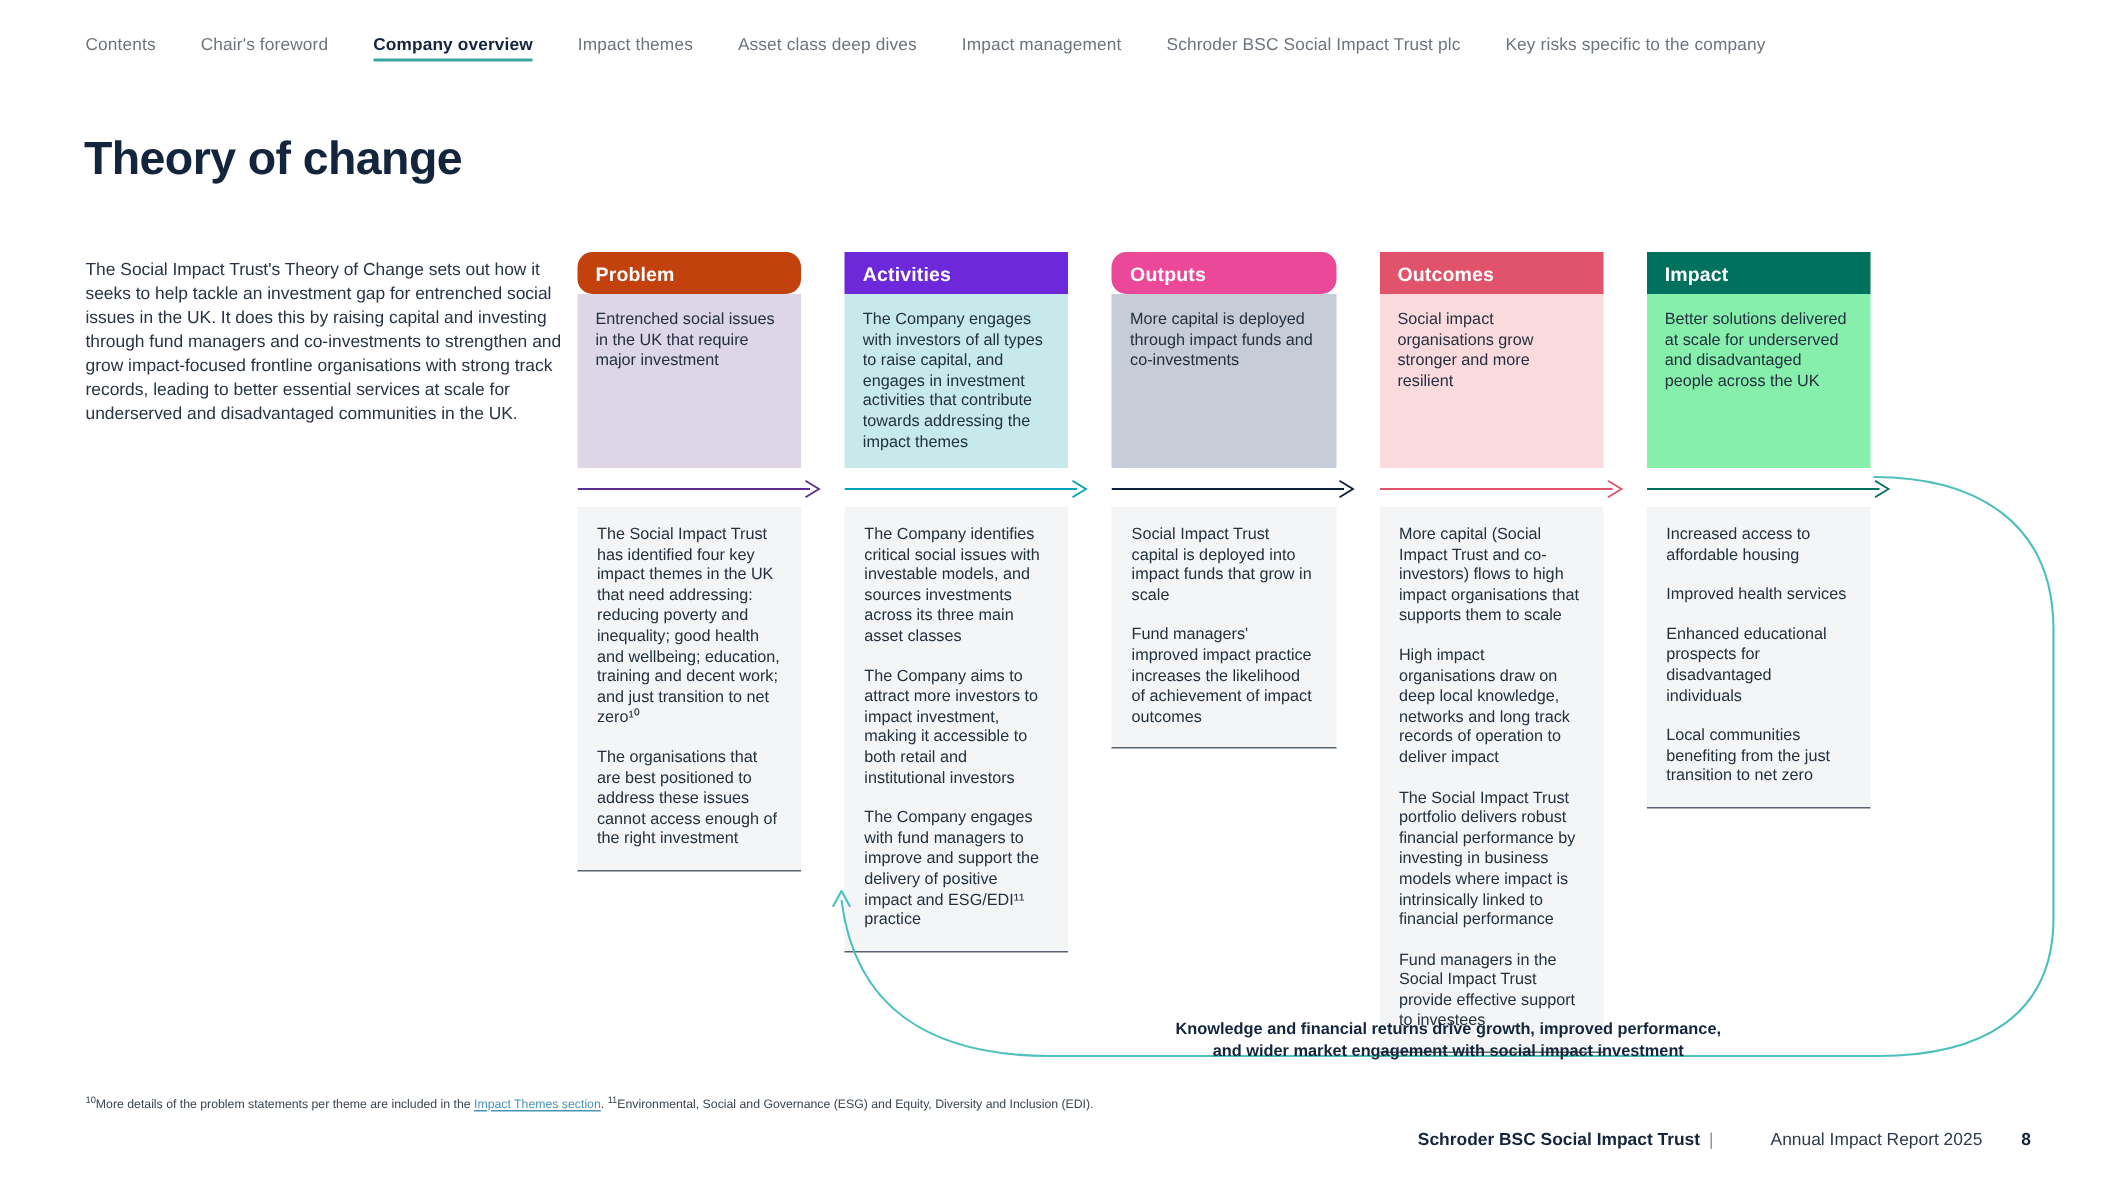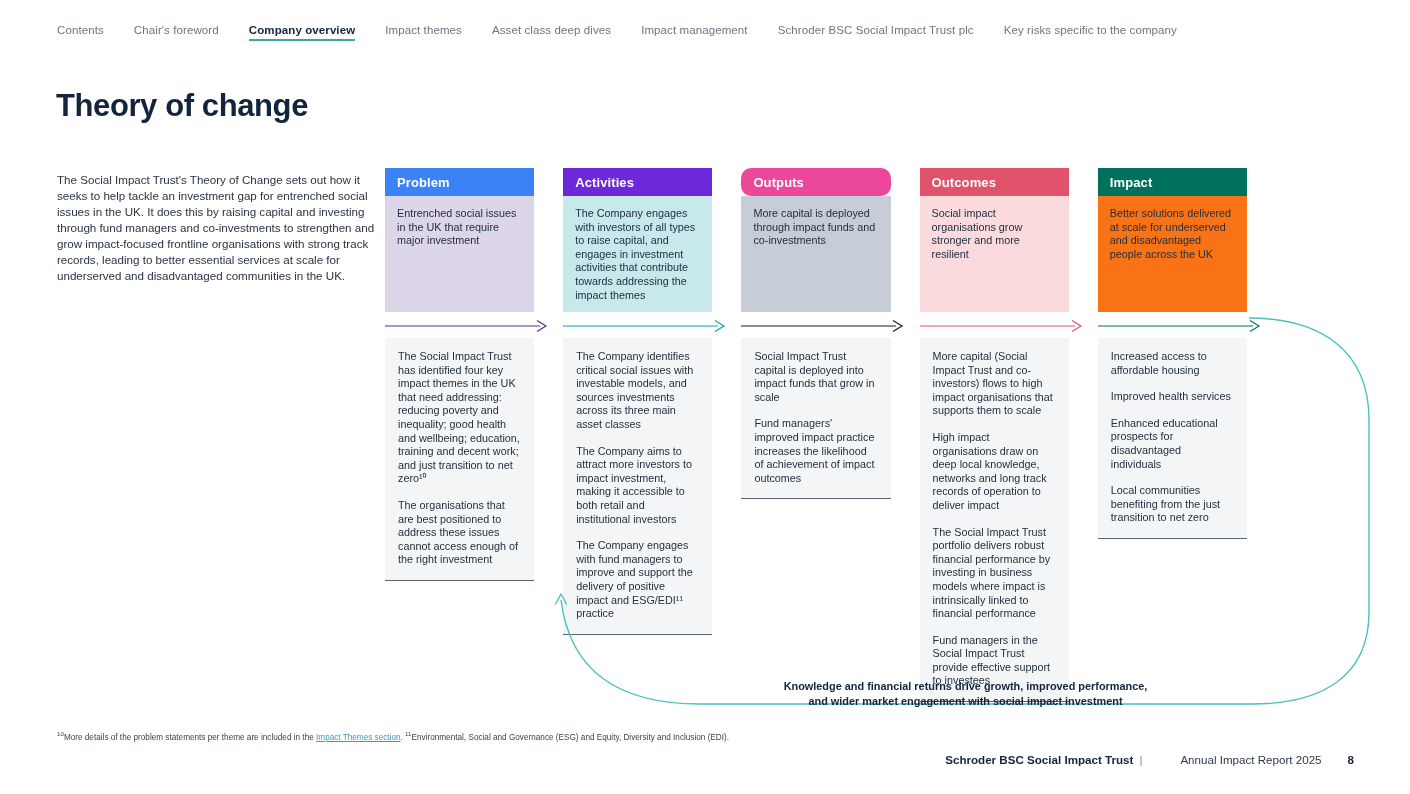--- a/index.html
+++ b/index.html
@@ -125,21 +125,21 @@
   </div>
 
 <div class="page-title">Theory of change</div>
 
 <div class="intro">
   <p>The Social Impact Trust's Theory of Change sets out how it seeks to help tackle an investment gap for entrenched social issues in the UK. It does this by raising capital and investing through fund managers and co-investments to strengthen and grow impact-focused frontline organisations with strong track records, leading to better essential services at scale for underserved and disadvantaged communities in the UK.</p>
 </div>
 
 <div class="flow">
     <div class="col">
-      <div class="col-head" style="background: #3b82f6;">Problem</div>
+      <div class="col-head" style="background: #c2410c; border-radius: 10px;">Problem</div>
       <div class="col-top" style="background: rgb(221, 213, 232);">Entrenched social issues in the UK that require major investment</div>
       <div class="arrow-row">
         <svg width="163" height="14" viewBox="0 0 163 14">
           <line x1="0" y1="7" x2="155" y2="7" stroke="#5b2d90" stroke-width="1.2"></line>
           <path d="M152,1.5 L161,7 L152,12.5" fill="none" stroke="#5b2d90" stroke-width="1.2"></path>
         </svg>
       </div>
       <div class="col-body">
         <p>The Social Impact Trust has identified four key impact themes in the UK that need addressing: reducing poverty and inequality; good health and wellbeing; education, training and decent work; and just transition to net zero¹⁰</p>
         <p>The organisations that are best positioned to address these issues cannot access enough of the right investment</p>
@@ -185,21 +185,21 @@
       </div>
       <div class="col-body">
         <p>More capital (Social Impact Trust and co-investors) flows to high impact organisations that supports them to scale</p>
         <p>High impact organisations draw on deep local knowledge, networks and long track records of operation to deliver impact</p>
         <p>The Social Impact Trust portfolio delivers robust financial performance by investing in business models where impact is intrinsically linked to financial performance</p>
         <p>Fund managers in the Social Impact Trust provide effective support to investees</p>
       </div>
     </div>
     <div class="col">
       <div class="col-head" style="background: rgb(0, 113, 93);">Impact</div>
-      <div class="col-top" style="background: #f97316;">Better solutions delivered at scale for underserved and disadvantaged people across the UK</div>
+      <div class="col-top" style="background: #86efac;">Better solutions delivered at scale for underserved and disadvantaged people across the UK</div>
       <div class="arrow-row">
         <svg width="163" height="14" viewBox="0 0 163 14">
           <line x1="0" y1="7" x2="155" y2="7" stroke="#00715d" stroke-width="1.2"></line>
           <path d="M152,1.5 L161,7 L152,12.5" fill="none" stroke="#00715d" stroke-width="1.2"></path>
         </svg>
       </div>
       <div class="col-body">
         <p>Increased access to affordable housing</p>
         <p>Improved health services</p>
         <p>Enhanced educational prospects for disadvantaged individuals</p>

